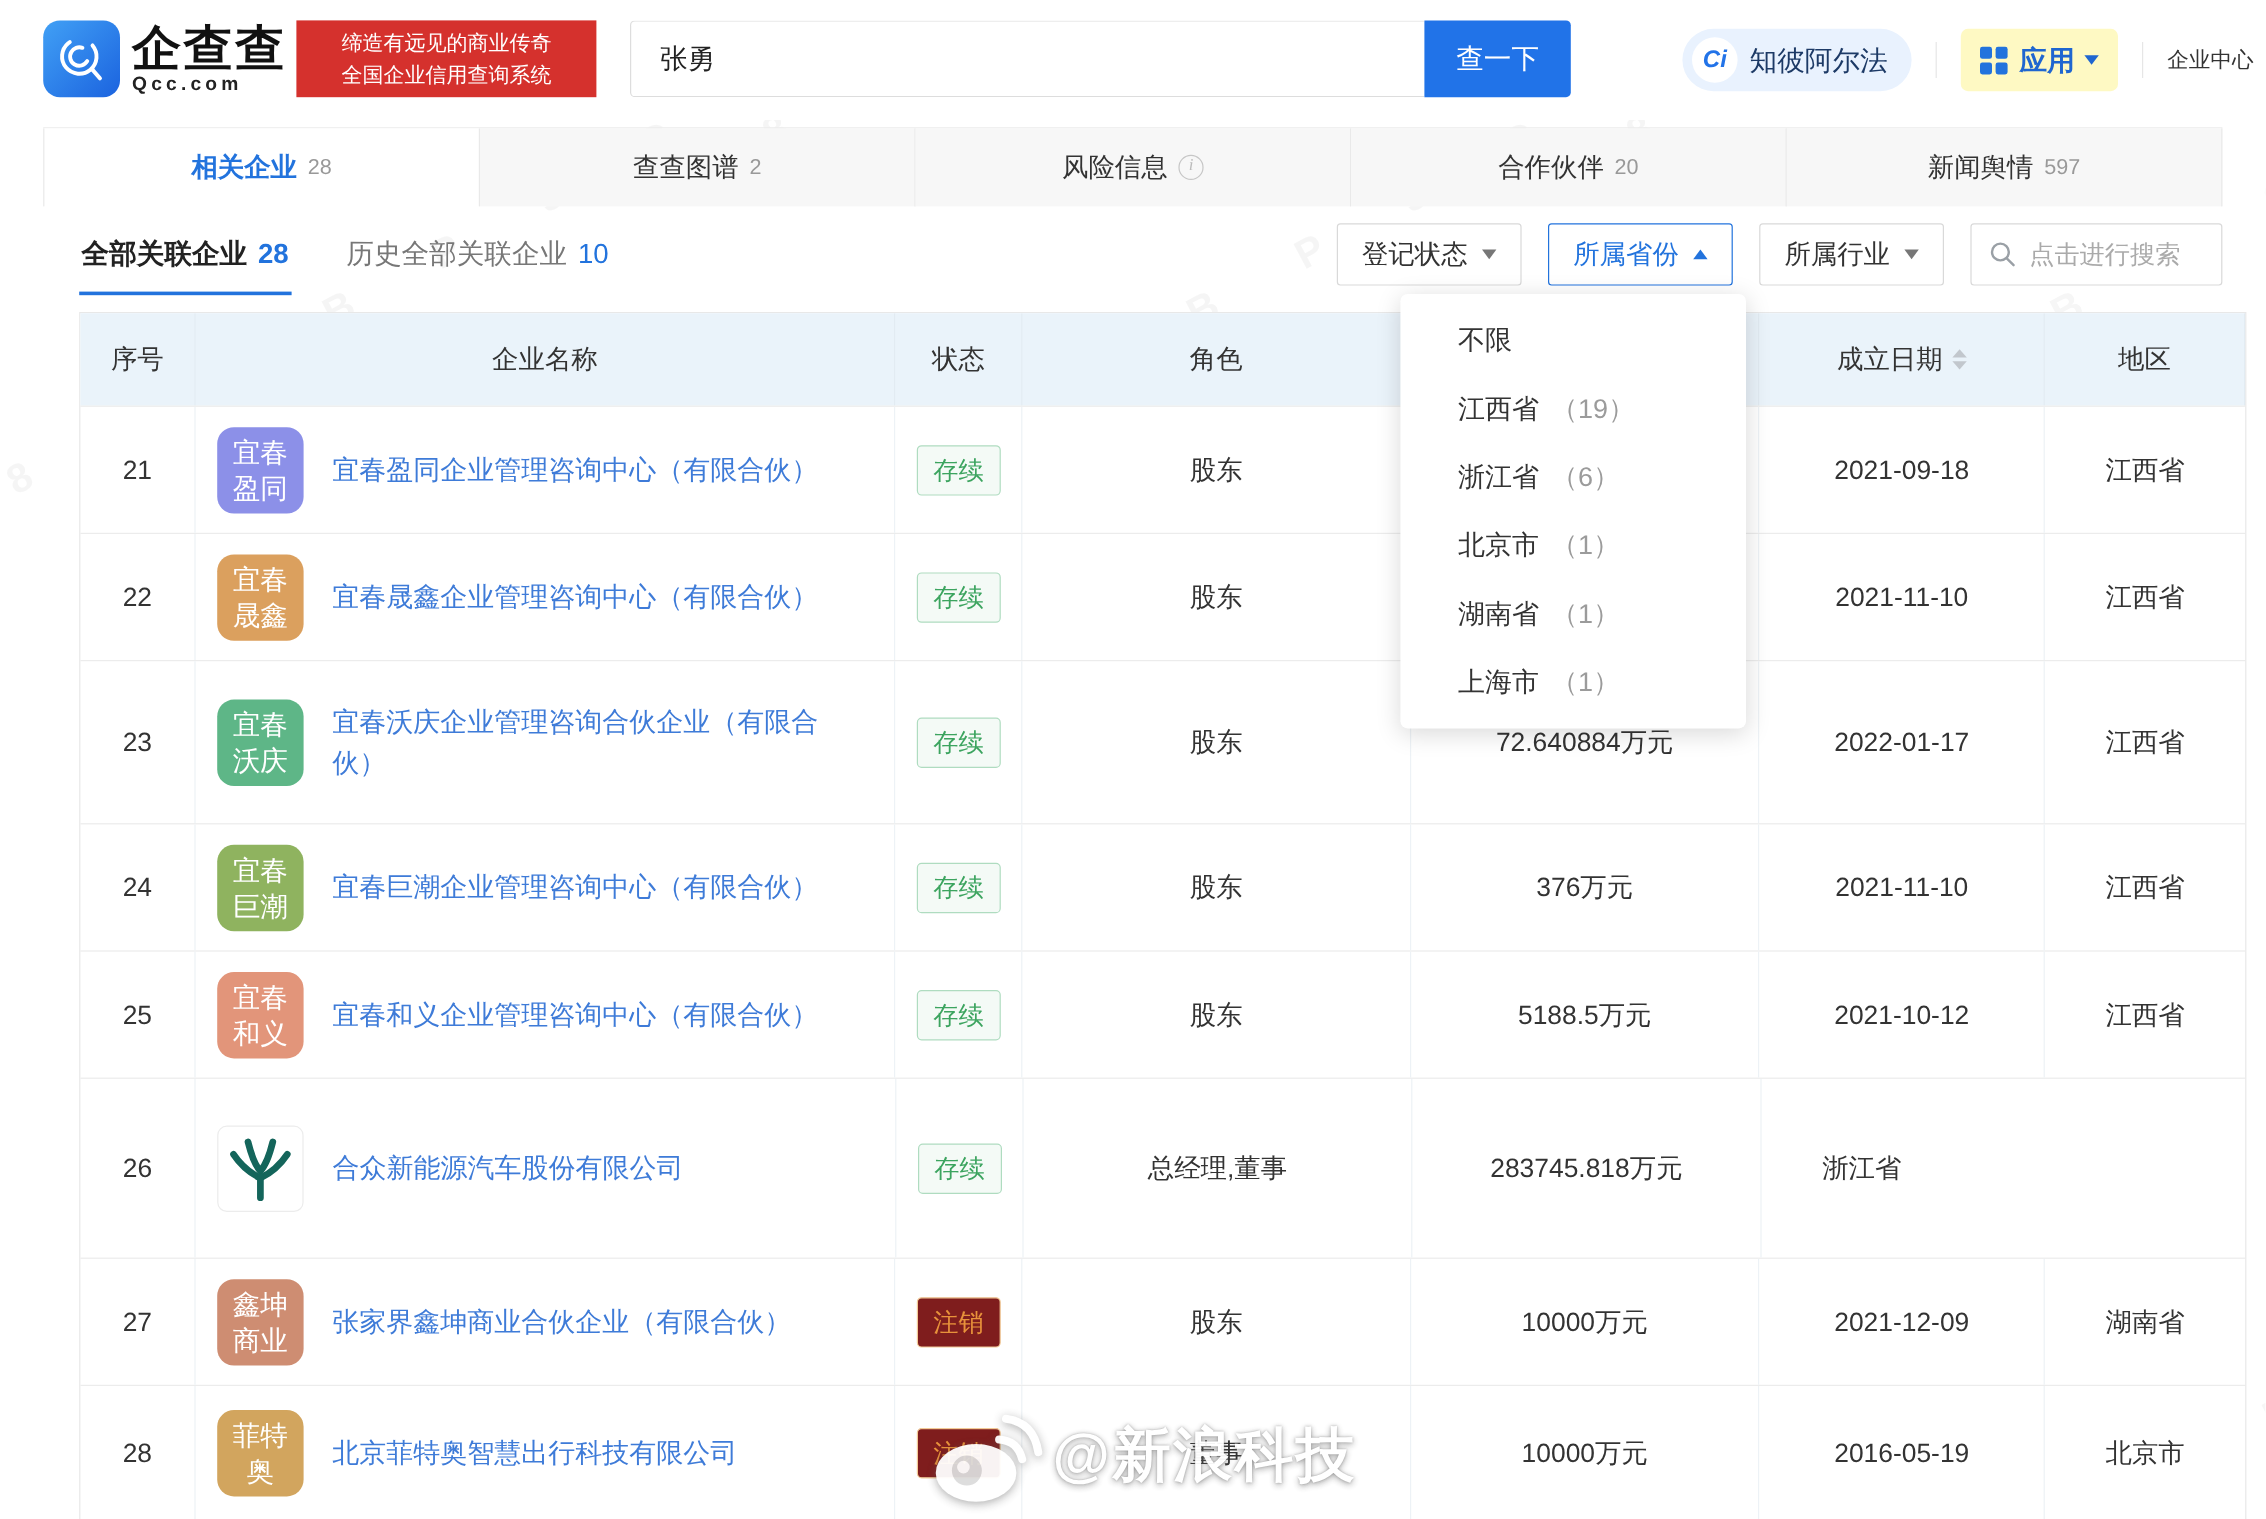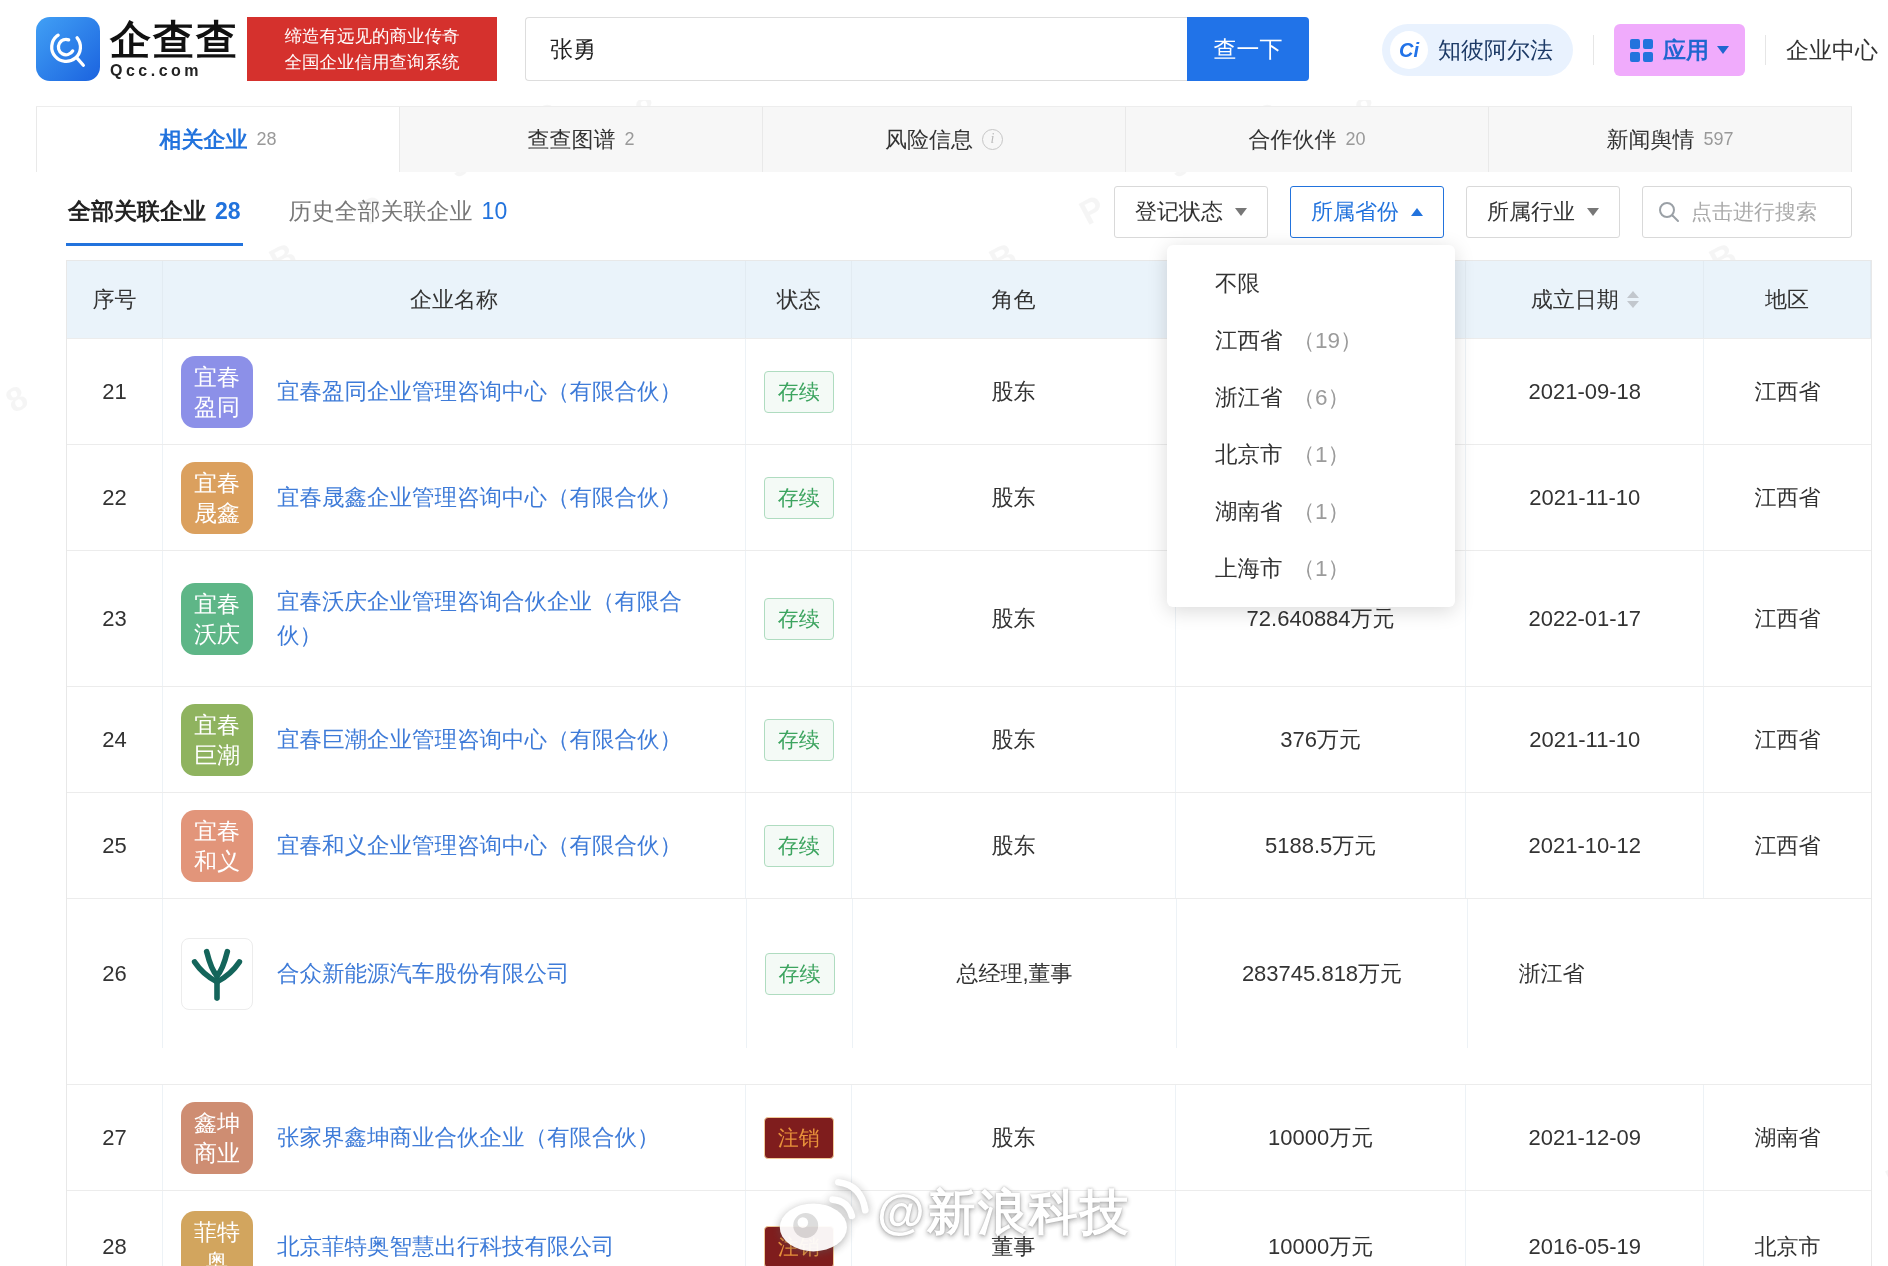--- a/index.html
+++ b/index.html
@@ -28,28 +28,28 @@
                   font-size:23px; padding-left:24px; color:#222; outline:none; font-family:inherit;}
   .search-btn { width:122px; height:64px; background:#2173E8; color:#fff; font-size:23px; border:none;
                 border-radius:0 4px 4px 0; cursor:pointer; font-family:inherit; }
   .hnav { position:absolute; right:10px; top:0; height:100px; display:flex; align-items:center; }
   .zhibi { display:flex; align-items:center; background:#E9F2FE; border-radius:27px; height:52px;
            padding:0 20px 0 8px; cursor:pointer; }
   .ci-icon { width:38px; height:38px; background:#fff; border-radius:50%; display:flex; align-items:center;
              justify-content:center; font-size:20px; font-weight:bold; font-style:italic; color:#2273E8; }
   .zhibi-label { margin-left:10px; font-size:23px; color:#1D3A66; }
   .vdiv { width:1px; height:30px; background:#E6E6E6; margin:0 20px; }
-  .apps { display:flex; align-items:center; background:#f0abfc; border-radius:6px; height:52px;
+  .apps { display:flex; align-items:center; background:#fef9c3; border-radius:6px; height:52px;
           padding:0 16px; cursor:pointer; }
   .grid-icon { display:grid; grid-template-columns:10px 10px; grid-template-rows:10px 10px; gap:3px; }
   .grid-icon i { background:#2273DD; border-radius:2px; }
   .apps-label { margin-left:10px; font-size:23px; color:#1F66D0; font-weight:bold; }
   .caret-dn-blue { width:0;height:0;border-left:6px solid transparent;border-right:6px solid transparent;
                    border-top:8px solid #1F66D0; margin-left:8px;}
-  .entc { font-size:23px; color:#333; cursor:pointer; }
+  .entc { font-size:18px; color:#333; cursor:pointer; }
 
   
   .tabbar { position:absolute; left:36px; top:106px; width:1816px; height:66px; display:flex;
             border-top:1px solid #EDEDED; z-index:9;}
   .tab { flex:1; background:#F7F7F7; border-right:1px solid #E9E9E9; display:flex; align-items:center;
          justify-content:center; cursor:pointer; font-size:22px; color:#333; }
   .tab:first-child { border-left:1px solid #E9E9E9; }
   .tab.active { background:#fff; color:#2273DD; font-weight:bold; }
   .tab .cnt { font-size:18px; color:#999; margin-left:9px; font-weight:normal; }
   .info-icon { width:21px; height:21px; border:1.5px solid #C6C6C6; border-radius:50%; color:#BBB;
@@ -457,21 +457,21 @@
       <div class="cell c-role">
             <span class="plain">总经理,董事</span>
           </div>
       <div class="cell c-capital">
             <span class="plain">283745.818万元</span>
           </div>
       <div class="cell c-region">
             <span class="plain">浙江省</span>
           </div>
     </div>
-        <div class="row" style="height: 106px; margin-top: 36px;">
+        <div class="row" style="height: 106px;">
       <div class="cell c-no">
             <span class="rowno">27</span>
           </div>
       <div class="cell c-name">
         <div class="badge" style="background: rgb(206, 141, 114);">
           <span>鑫坤</span>
               <span>商业</span>
         </div>
 
         <div class="namecol">

